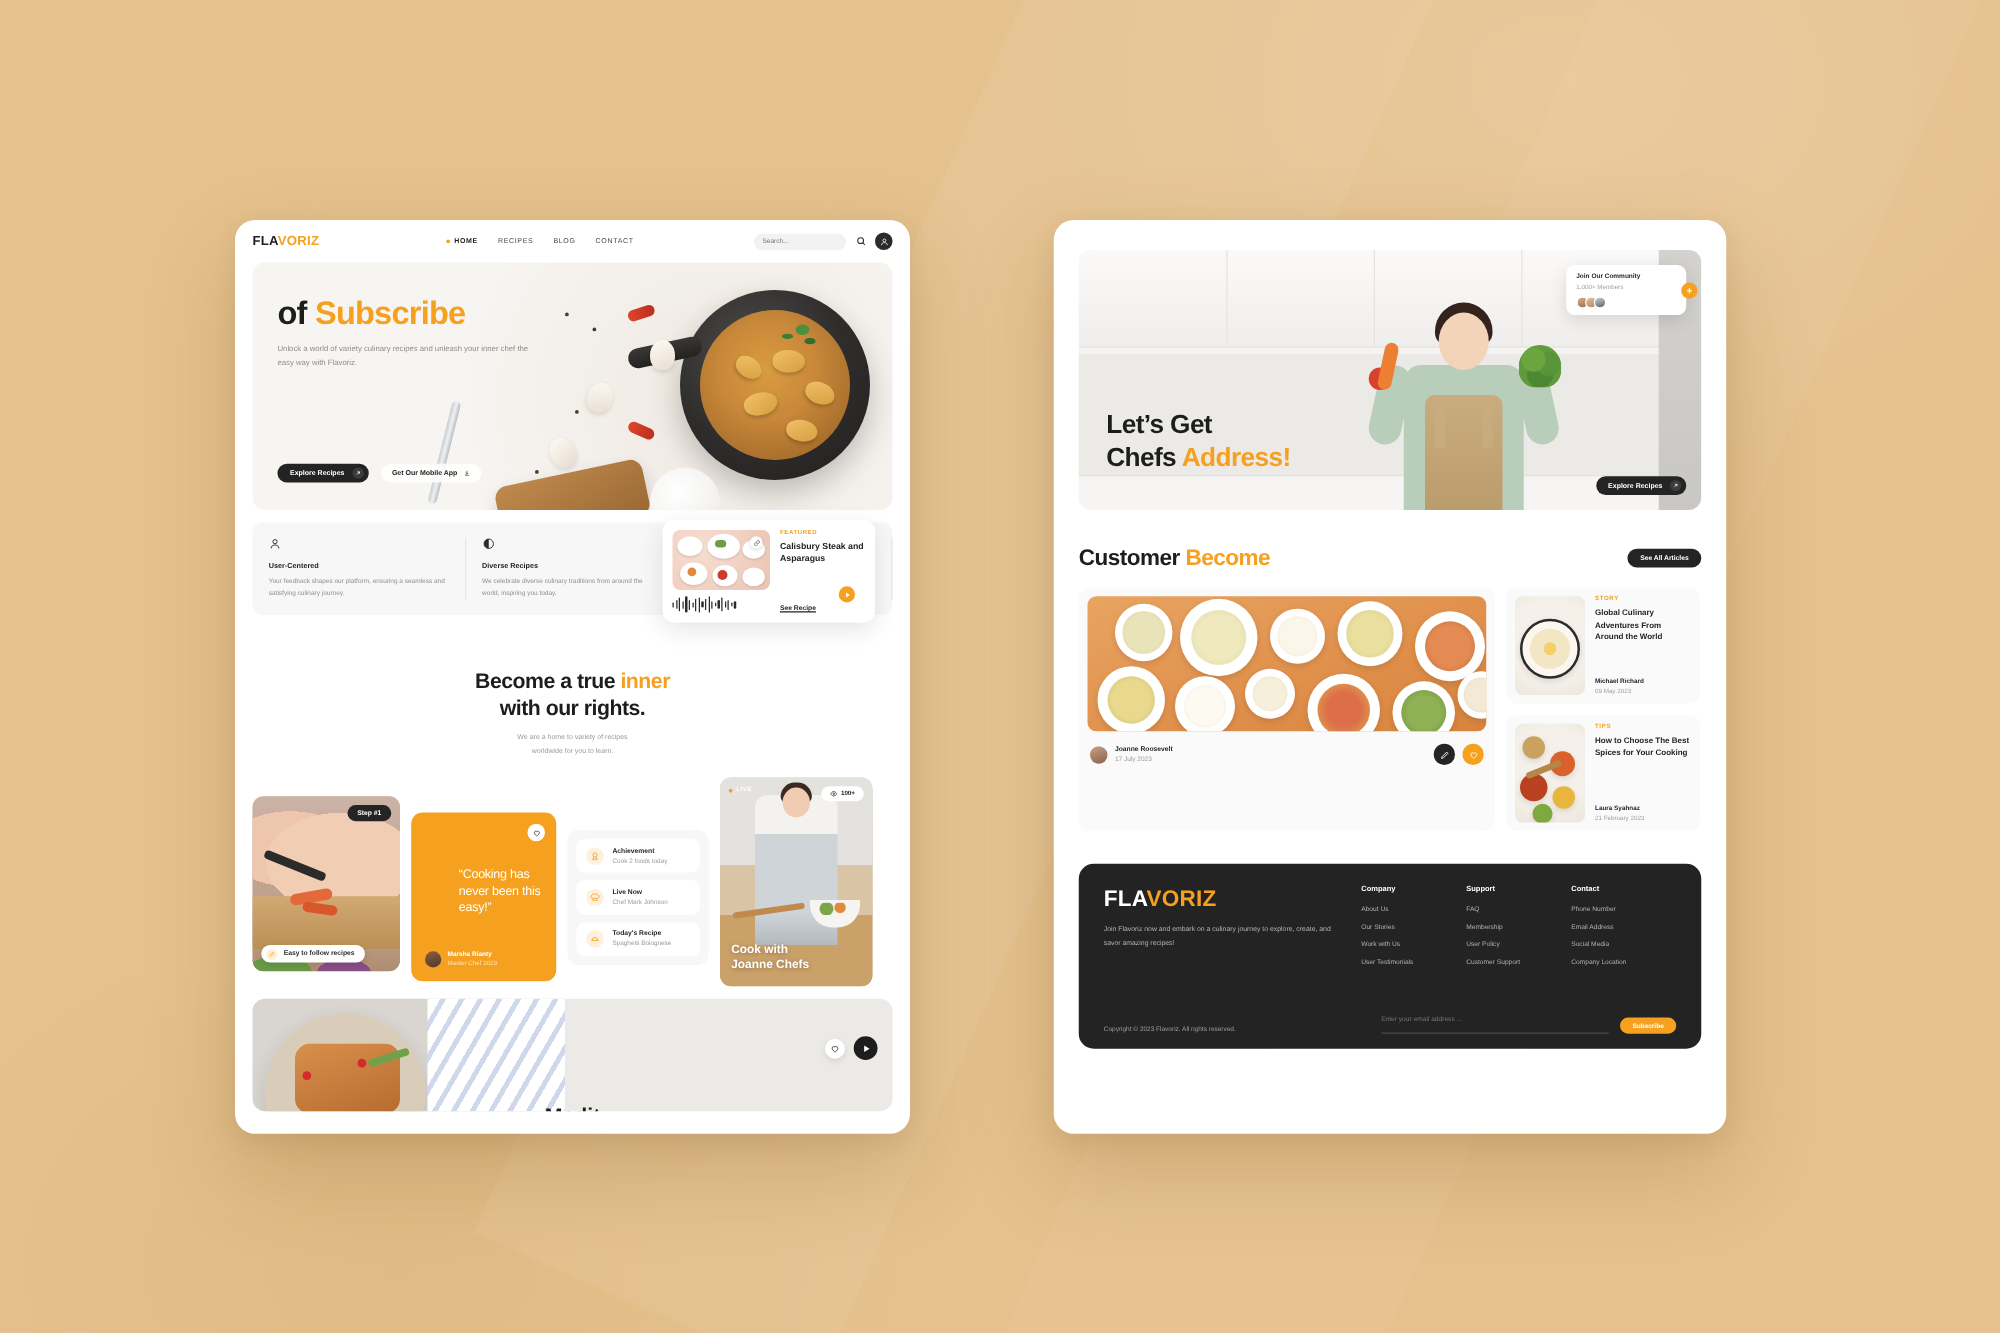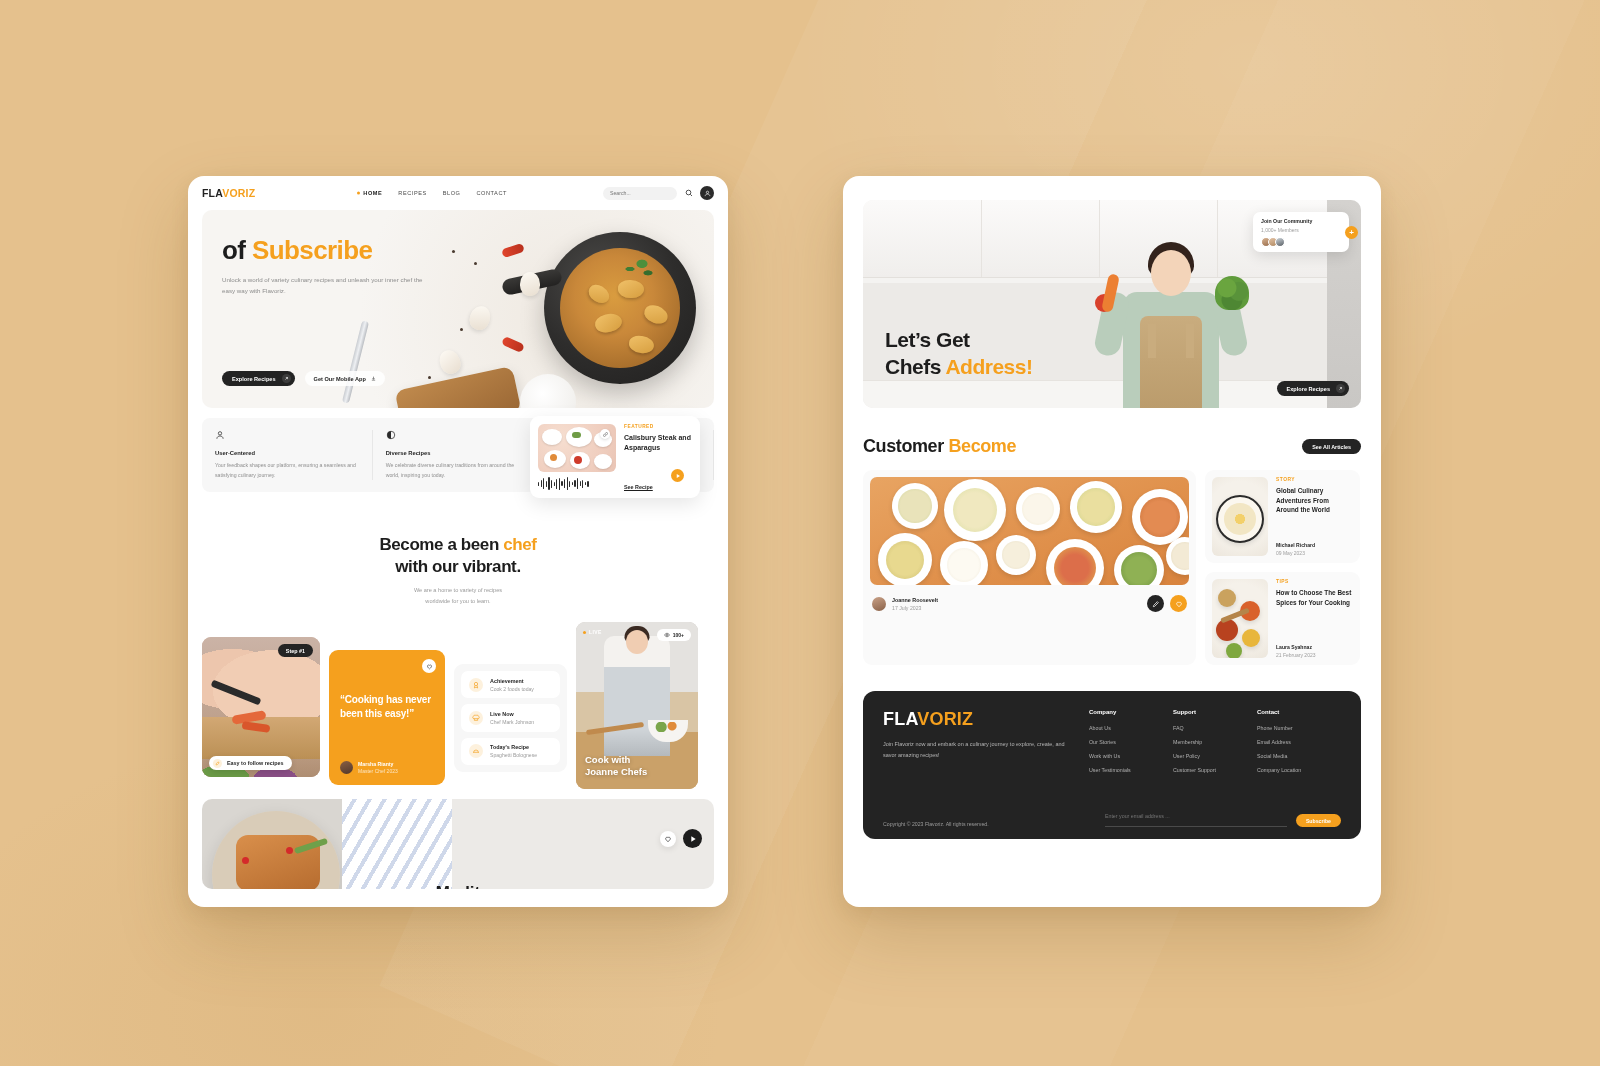--- a/index.html
+++ b/index.html
@@ -194,21 +194,21 @@
     display:flex;align-items:center;gap:5px;padding:0 8px 0 4px;font-size:5.4px;font-weight:600;color:#2a2a2a;
     box-shadow:0 2px 6px rgba(0,0,0,.12);
   }
   .badge-white .ic{width:9px;height:9px;border-radius:50%;background:#fdf0da;display:flex;align-items:center;justify-content:center;}
 
   .card-quote{
     width:116px;height:135px;border-radius:9px;background:#f5a01e;position:relative;padding:13px 11px;margin-top:28px;
   }
   .cq-heart{ position:absolute; right:9px; top:9px; width:14px;height:14px;border-radius:50%;background:#fff;
      display:flex;align-items:center;justify-content:center;}
-  .cq-text{ margin-top:30px; font-size:10px; font-weight:700;color:#fff;line-height:1.34;letter-spacing:-.2px;}
+  .cq-text{ margin-top:30px; font-size:10px; font-weight:400;color:#fff;line-height:1.34;letter-spacing:-.2px;margin-left:27px;}
   .cq-author{ position:absolute;left:11px;bottom:11px;display:flex;align-items:center;gap:5px;}
   .cq-av{ width:13px;height:13px;border-radius:50%;background:linear-gradient(160deg,#8a5f43,#51372a);}
   .cq-n{ font-size:5.2px;font-weight:700;color:#fff;}
   .cq-r{ font-size:5px;color:rgba(255,255,255,.72);margin-top:1.5px;}
 
   .card-list{
     width:113px;height:108px;border-radius:9px;background:#f7f7f7;padding:7px;
     display:flex;flex-direction:column;gap:6px;margin-top:42px;
   }
   .li{ background:#fff;border-radius:7px;height:29px;display:flex;align-items:center;gap:7px;padding:0 8px;}
@@ -530,22 +530,22 @@
           <svg width="6" height="6" viewBox="0 0 24 24" fill="#fff">
               <path d="M7 4l13 8-13 8z"></path>
             </svg>
         </div>
       </div>
     </div>
   </div>
 
   <div class="section-head">
     <div class="sh-title">
-      <div><span>Become a been </span><span class="accent">chef</span></div>
-      <div>with our vibrant.</div>
+      <div><span>Become a true </span><span class="accent">inner</span></div>
+      <div>with our rights.</div>
     </div>
     <div class="sh-sub">
       <div>We are a home to variety of recipes</div>
       <div>worldwide for you to learn.</div>
     </div>
   </div>
 
   <div class="cards-row">
     <div class="card-step">
       <div class="cs-hands"></div>

